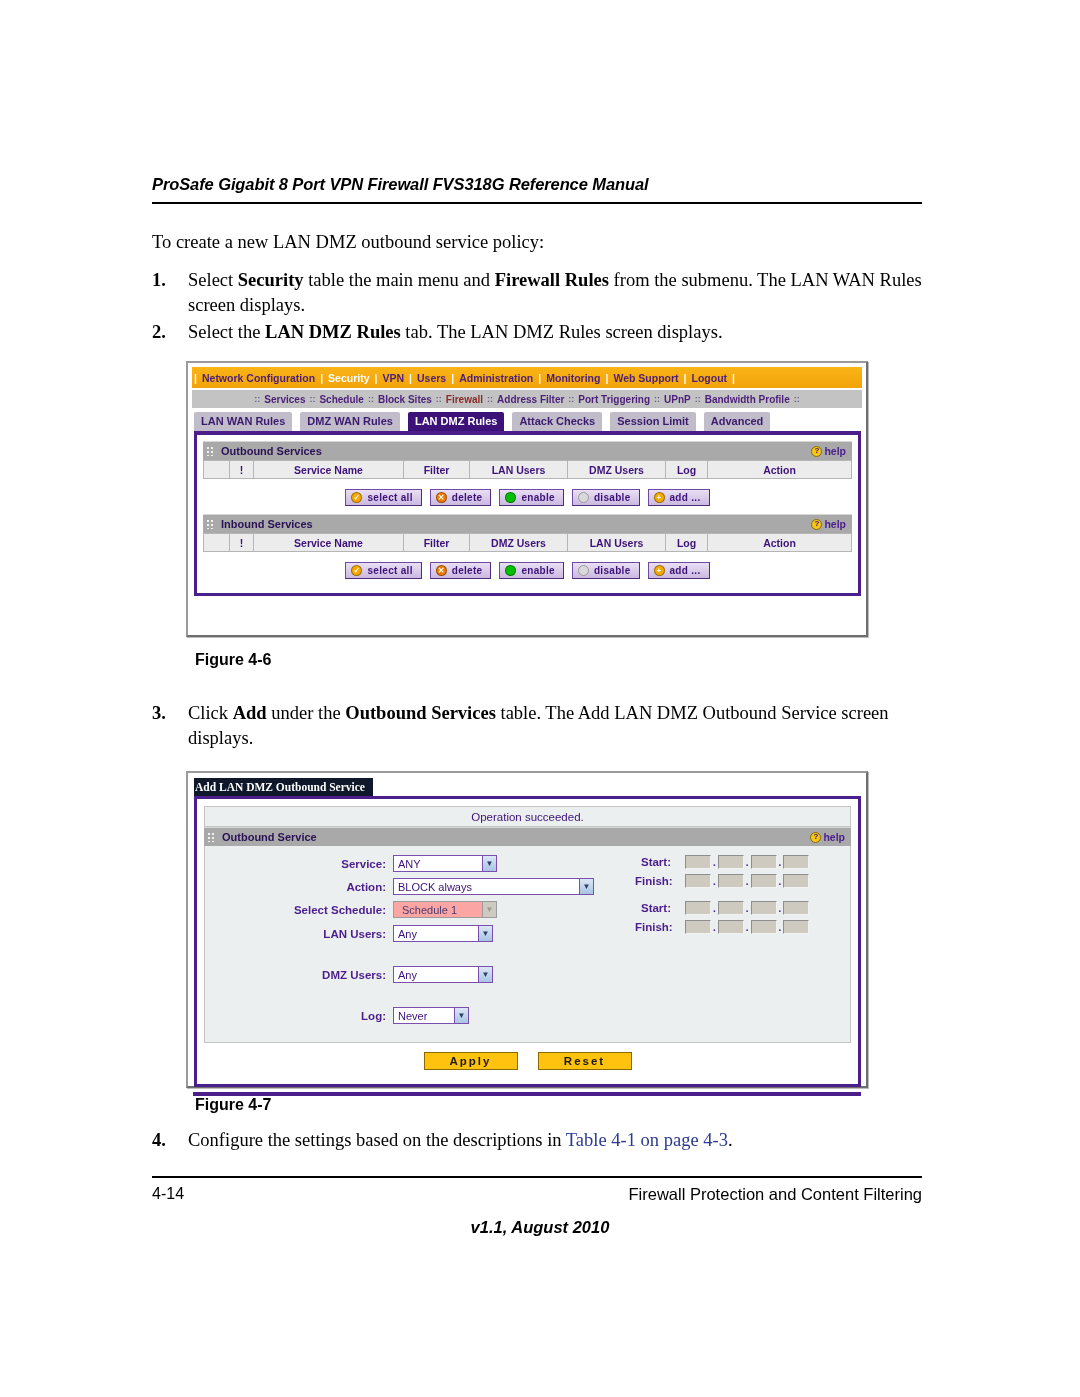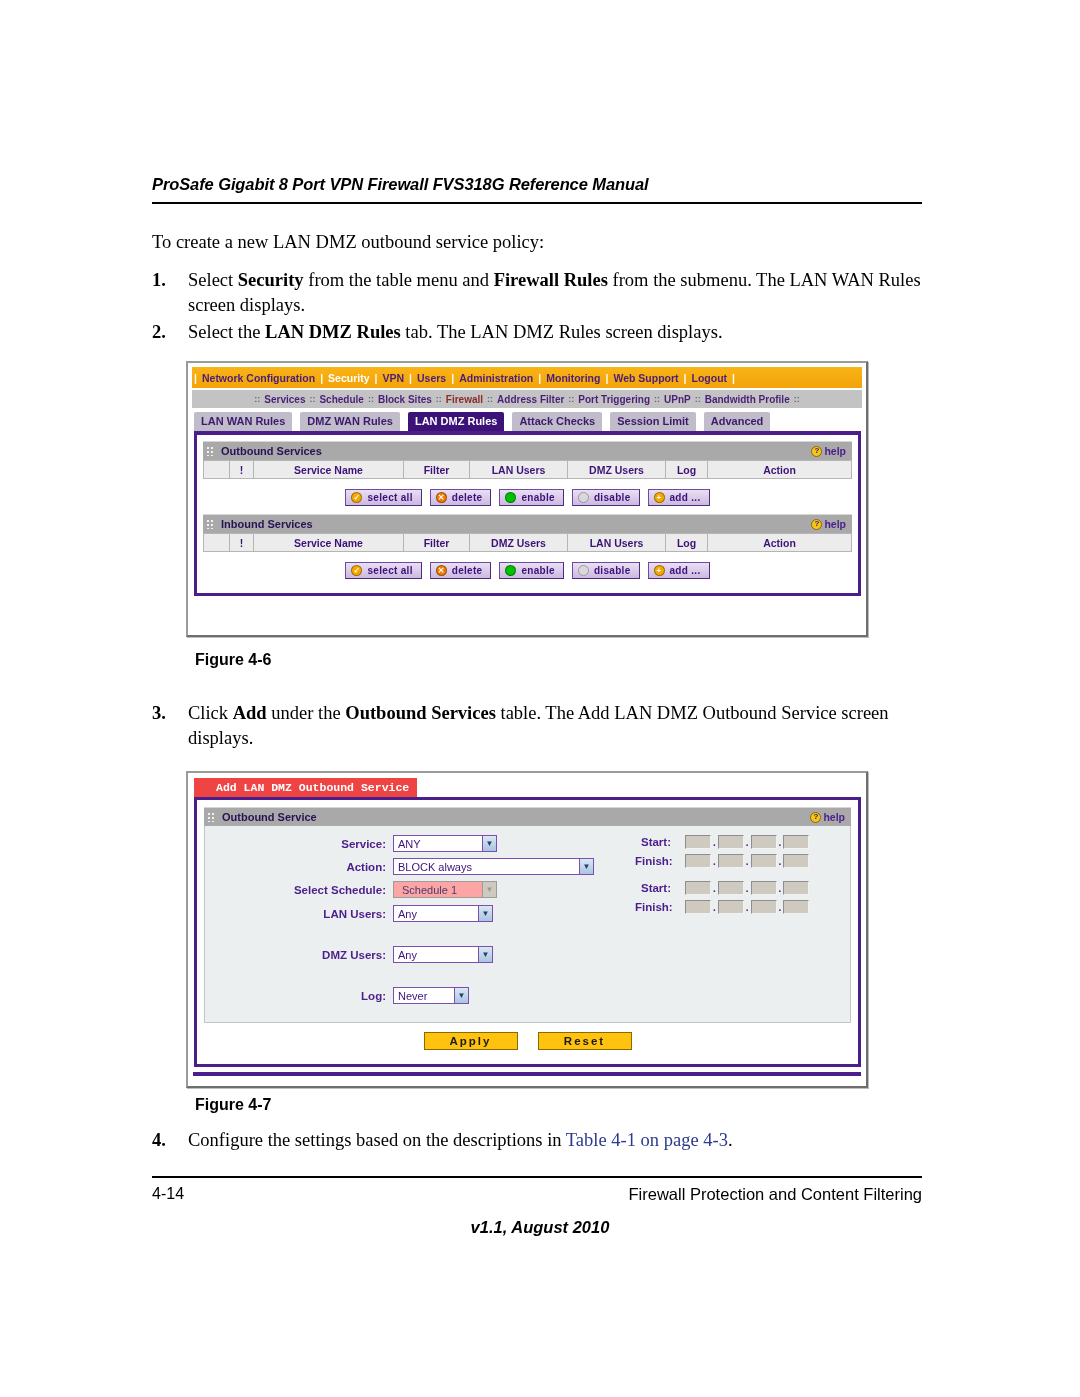--- a/index.html
+++ b/index.html
@@ -206,24 +206,24 @@
          font-size:8px; color:#fff; font-weight:bold; line-height:1; }
   .dot.check  { background:#f5a800; }
   .dot.cross  { background:#f07a00; }
   .dot.green  { background:#00c000; }
   .dot.gray   { background:#d9d9d9; border-color:#9a9a9a; }
   .dot.plus   { background:#f5a800; }
 
   
   .titletab {
     margin:5px 0 0 6px; display:inline-block;
-    background:#ef4444; color:#ffffff;
-    font-family:Liberation Mono, monospace;
+    background:#0f172a; color:#ffffff;
+    font-family:Liberation Serif, serif;
     font-weight:bold; font-size:11.5px;
-    padding:3px 8px 3px 22px;
+    padding:3px 8px 3px 1px;
   }
   .panel2 {
     margin:0 5px 5px 6px;
     border:3px solid #4b1e8c;
     background:#ffffff;
     padding:7px 7px 7px 7px;
   }
   .statusbar {
     background:#eceff0; border:1px solid #c4c4c4;
     height:21px; display:flex; align-items:center; justify-content:center;
@@ -300,21 +300,21 @@
 
 <div class="page">
 
   <div class="runhead">ProSafe Gigabit 8 Port VPN Firewall FVS318G Reference Manual</div>
   <div class="runrule"></div>
 
   <div class="intro">To create a new LAN DMZ outbound service policy:</div>
 
   <div class="step" id="step1">
     <span class="num">1.</span>
-    <span class="txt"><span>Select </span><span class="b">Security</span><span> from the table menu and </span><span class="b">Firewall Rules</span><span> from the submenu. The LAN WAN Rules screen displays.</span></span>
+    <span class="txt"><span>Select </span><span class="b">Security</span><span> table the main menu and </span><span class="b">Firewall Rules</span><span> from the submenu. The LAN WAN Rules screen displays.</span></span>
   </div>
   <div class="step" id="step2">
     <span class="num">2.</span>
     <span class="txt"><span>Select the </span><span class="b">LAN DMZ Rules</span><span> tab. The LAN DMZ Rules screen displays.</span></span>
   </div>
   <div class="step" id="step3">
     <span class="num">3.</span>
     <span class="txt"><span>Click </span><span class="b">Add</span><span> under the </span><span class="b">Outbound Services</span><span> table. The Add LAN DMZ Outbound Service screen displays.</span></span>
   </div>
   <div class="step" id="step4">
@@ -467,20 +467,21 @@
   </div>
 
   <div class="figcap" id="figcap6">Figure 4-6</div>
 
   <div class="shot" id="shot2">
 
     <div class="titletab">Add LAN DMZ Outbound Service</div>
 
     <div class="panel2">
 
+      <div class="statusbar">Operation succeeded.</div>
 
       <div class="sechdr">
         <span class="grip"></span>
         <span class="ttl">Outbound Service</span>
         <span class="helpbtn">
           <span class="qmark">?</span>
           <span>help</span>
         </span>
       </div>
 

